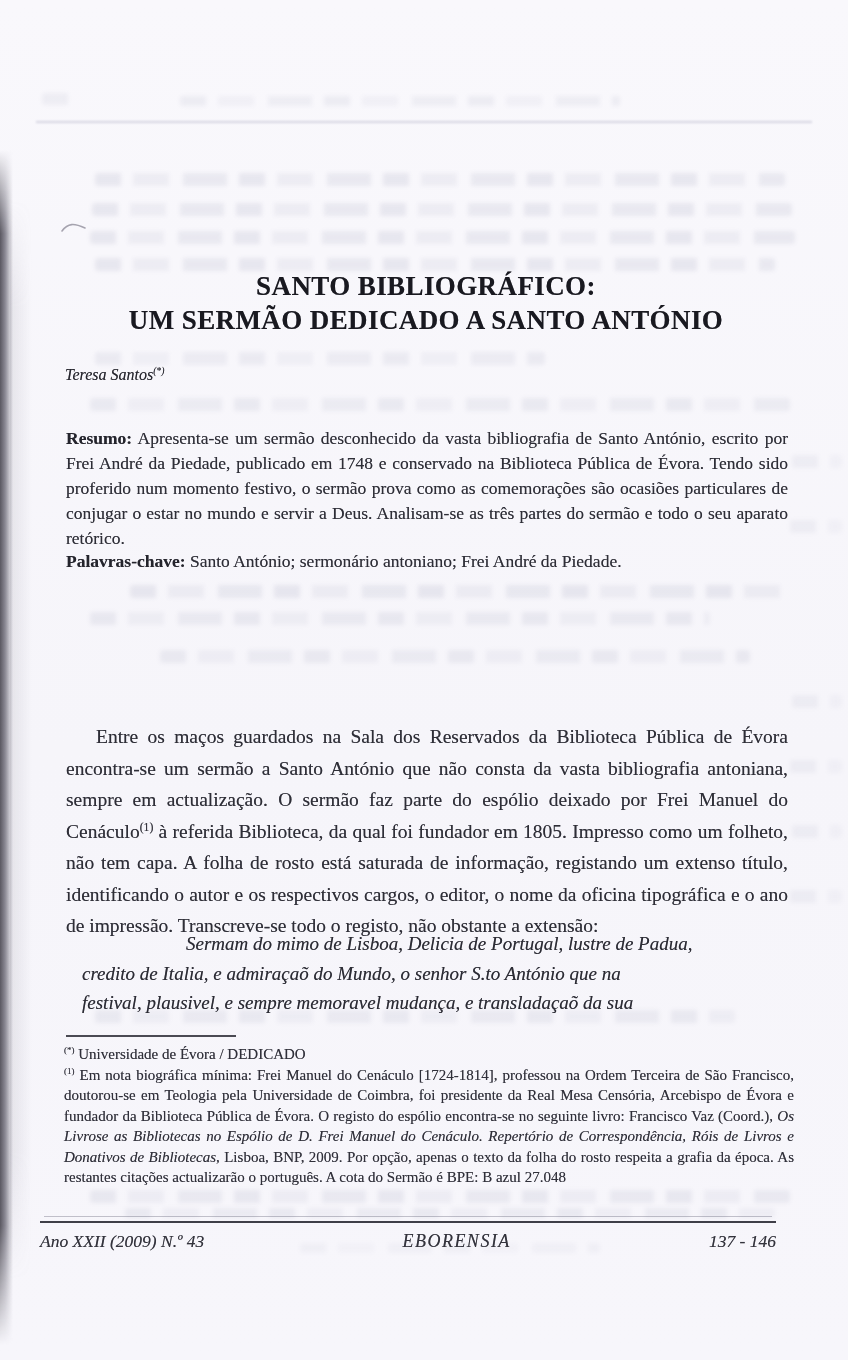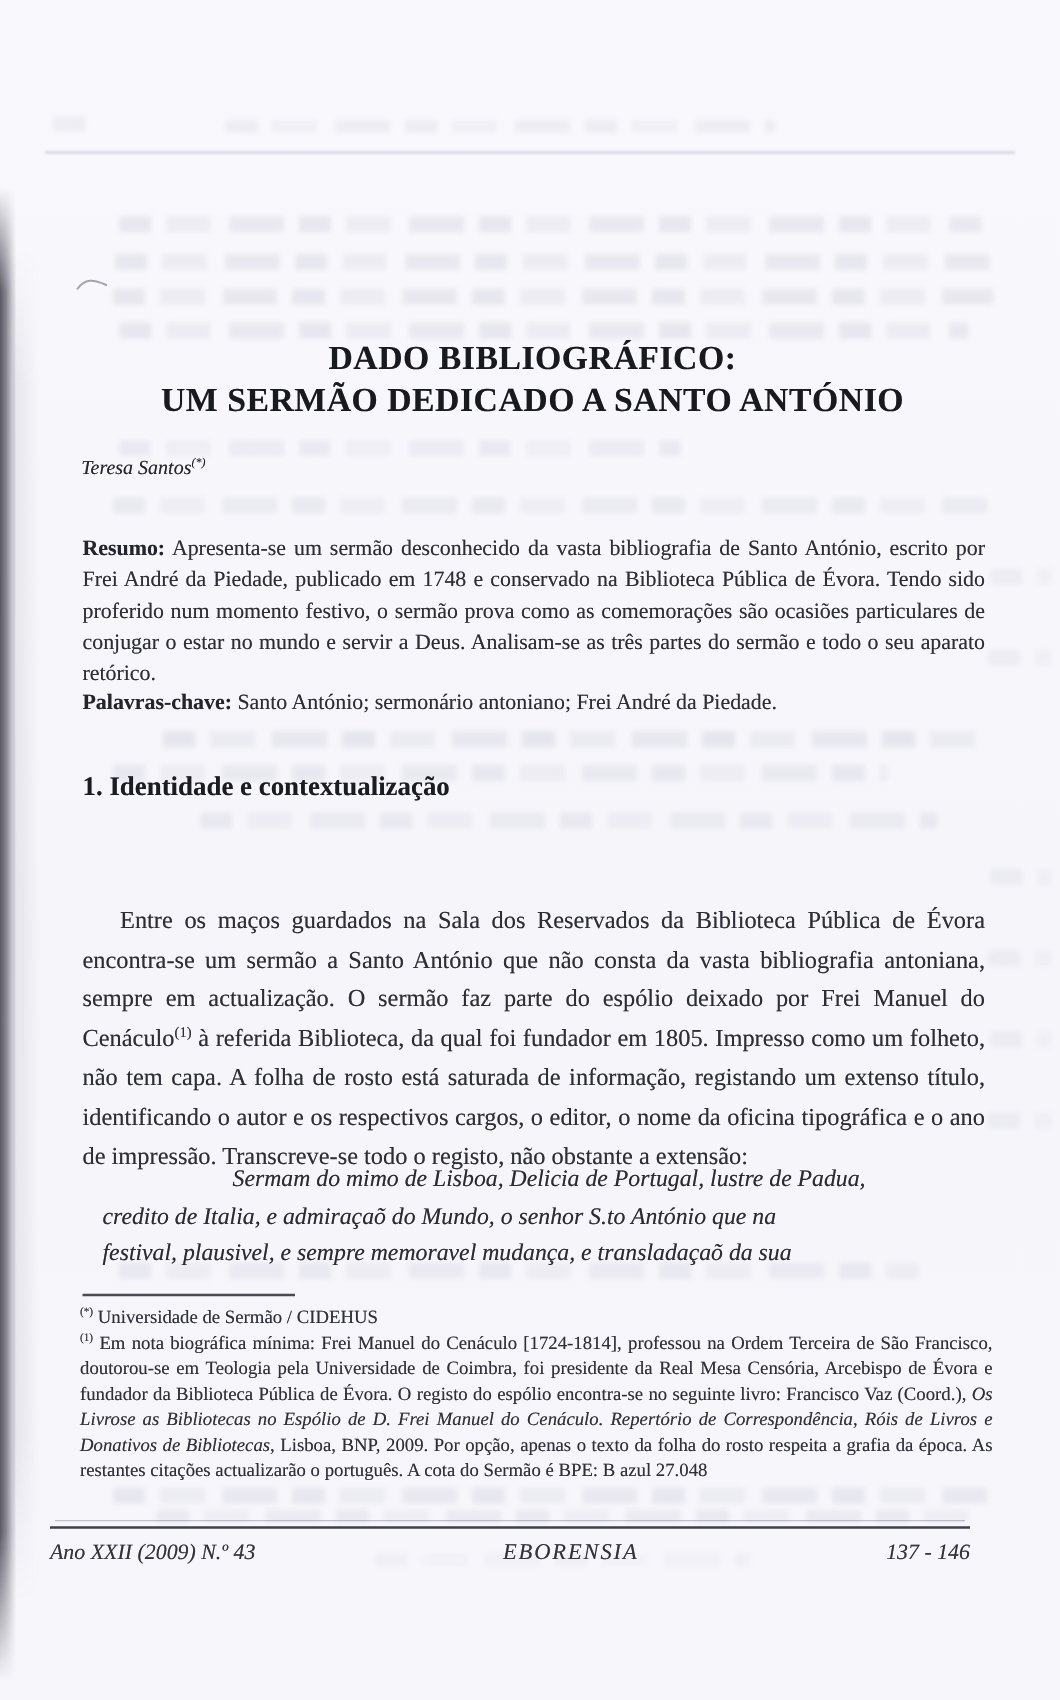--- a/index.html
+++ b/index.html
@@ -100,52 +100,51 @@
   <div class="ghost" style="left:790px;top:890px;width:52px;opacity:.25"></div>
   <div class="ghost" style="left:95px;top:1010px;width:640px;opacity:.35"></div>
   <div class="ghost" style="left:90px;top:1190px;width:700px;opacity:.38"></div>
   <div class="ghost" style="left:125px;top:1208px;width:650px;height:10px;opacity:.34"></div>
   <div class="ghost" style="left:300px;top:1243px;width:300px;height:10px;opacity:.18"></div>
 
   <svg class="pen-mark" width="28" height="16" viewBox="0 0 28 16">
     <path d="M2,11 C8,3 14,3 25,8" fill="none" stroke="#8a8795" stroke-width="1.6" stroke-linecap="round"></path>
   </svg>
 
-  <div class="txt title" style="top:270px;">DADO BIBLIOGRÁFICO:</div>
+  <div class="txt title" style="top:270px;">SANTO BIBLIOGRÁFICO:</div>
   <div class="txt title" style="top:304px;">UM SERMÃO DEDICADO A SANTO ANTÓNIO</div>
 
   <div class="txt author">
     <span>Teresa Santos</span><span class="sup">(*)</span>
   </div>
 
   <div class="txt abstract">
     <span class="lbl">Resumo:</span>
     <span>Apresenta-se um sermão desconhecido da vasta bibliografia de Santo António, escrito por Frei André da Piedade, publicado em 1748 e conservado na Biblioteca Pública de Évora. Tendo sido proferido num momento festivo, o sermão prova como as comemorações são ocasiões particulares de conjugar o estar no mundo e servir a Deus. Analisam-se as três partes do sermão e todo o seu aparato retórico.</span>
   </div>
 
   <div class="txt kw">
     <span class="lbl">Palavras-chave:</span>
     <span>Santo António; sermonário antoniano; Frei André da Piedade.</span>
   </div>
 
-  <div class="txt heading">1. Identidade e contextualização</div>
 
   <div class="txt para">
     <span>Entre os maços guardados na Sala dos Reservados da Biblioteca Pública de Évora encontra-se um sermão a Santo António que não consta da vasta bibliografia antoniana, sempre em actualização. O sermão faz parte do espólio deixado por Frei Manuel do Cenáculo</span><span class="sup">(1)</span><span> à referida Biblioteca, da qual foi fundador em 1805. Impresso como um folheto, não tem capa. A folha de rosto está saturada de informação, registando um extenso título, identificando o autor e os respectivos cargos, o editor, o nome da oficina tipográfica e o ano de impressão. Transcreve-se todo o registo, não obstante a extensão:</span>
   </div>
 
   <div class="txt quote">
     <div class="q1">Sermam do mimo de Lisboa, Delicia de Portugal, lustre de Padua,</div>
     <div class="q2">credito de Italia, e admiraçaõ do Mundo, o senhor S.to António que na</div>
     <div class="q3">festival, plausivel, e sempre memoravel mudança, e transladaçaõ da sua</div>
   </div>
 
   <div class="fn-rule"></div>
   <div class="txt footnotes">
-    <p><span class="sup">(*)</span><span> Universidade de Sermão / CIDEHUS</span></p>
+    <p><span class="sup">(*)</span><span> Universidade de Évora / DEDICADO</span></p>
     <p><span class="sup">(1)</span><span> Em nota biográfica mínima: Frei Manuel do Cenáculo [1724-1814], professou na Ordem Terceira de São Francisco, doutorou-se em Teologia pela Universidade de Coimbra, foi presidente da Real Mesa Censória, Arcebispo de Évora e fundador da Biblioteca Pública de Évora. O registo do espólio encontra-se no seguinte livro: Francisco Vaz (Coord.), </span><span class="it">Os Livrose as Bibliotecas no Espólio de D. Frei Manuel do Cenáculo. Repertório de Correspondência, Róis de Livros e Donativos de Bibliotecas</span><span>, Lisboa, BNP, 2009. Por opção, apenas o texto da folha do rosto respeita a grafia da época. As restantes citações actualizarão o português. A cota do Sermão é BPE: B azul 27.048</span></p>
   </div>
 
   <div class="footer-rule-echo"></div>
   <div class="footer-rule"></div>
   <div class="txt footer">
     <span>Ano XXII (2009) N.º 43</span>
     <span class="journal">EBORENSIA</span>
     <span>137 - 146</span>
   </div>

